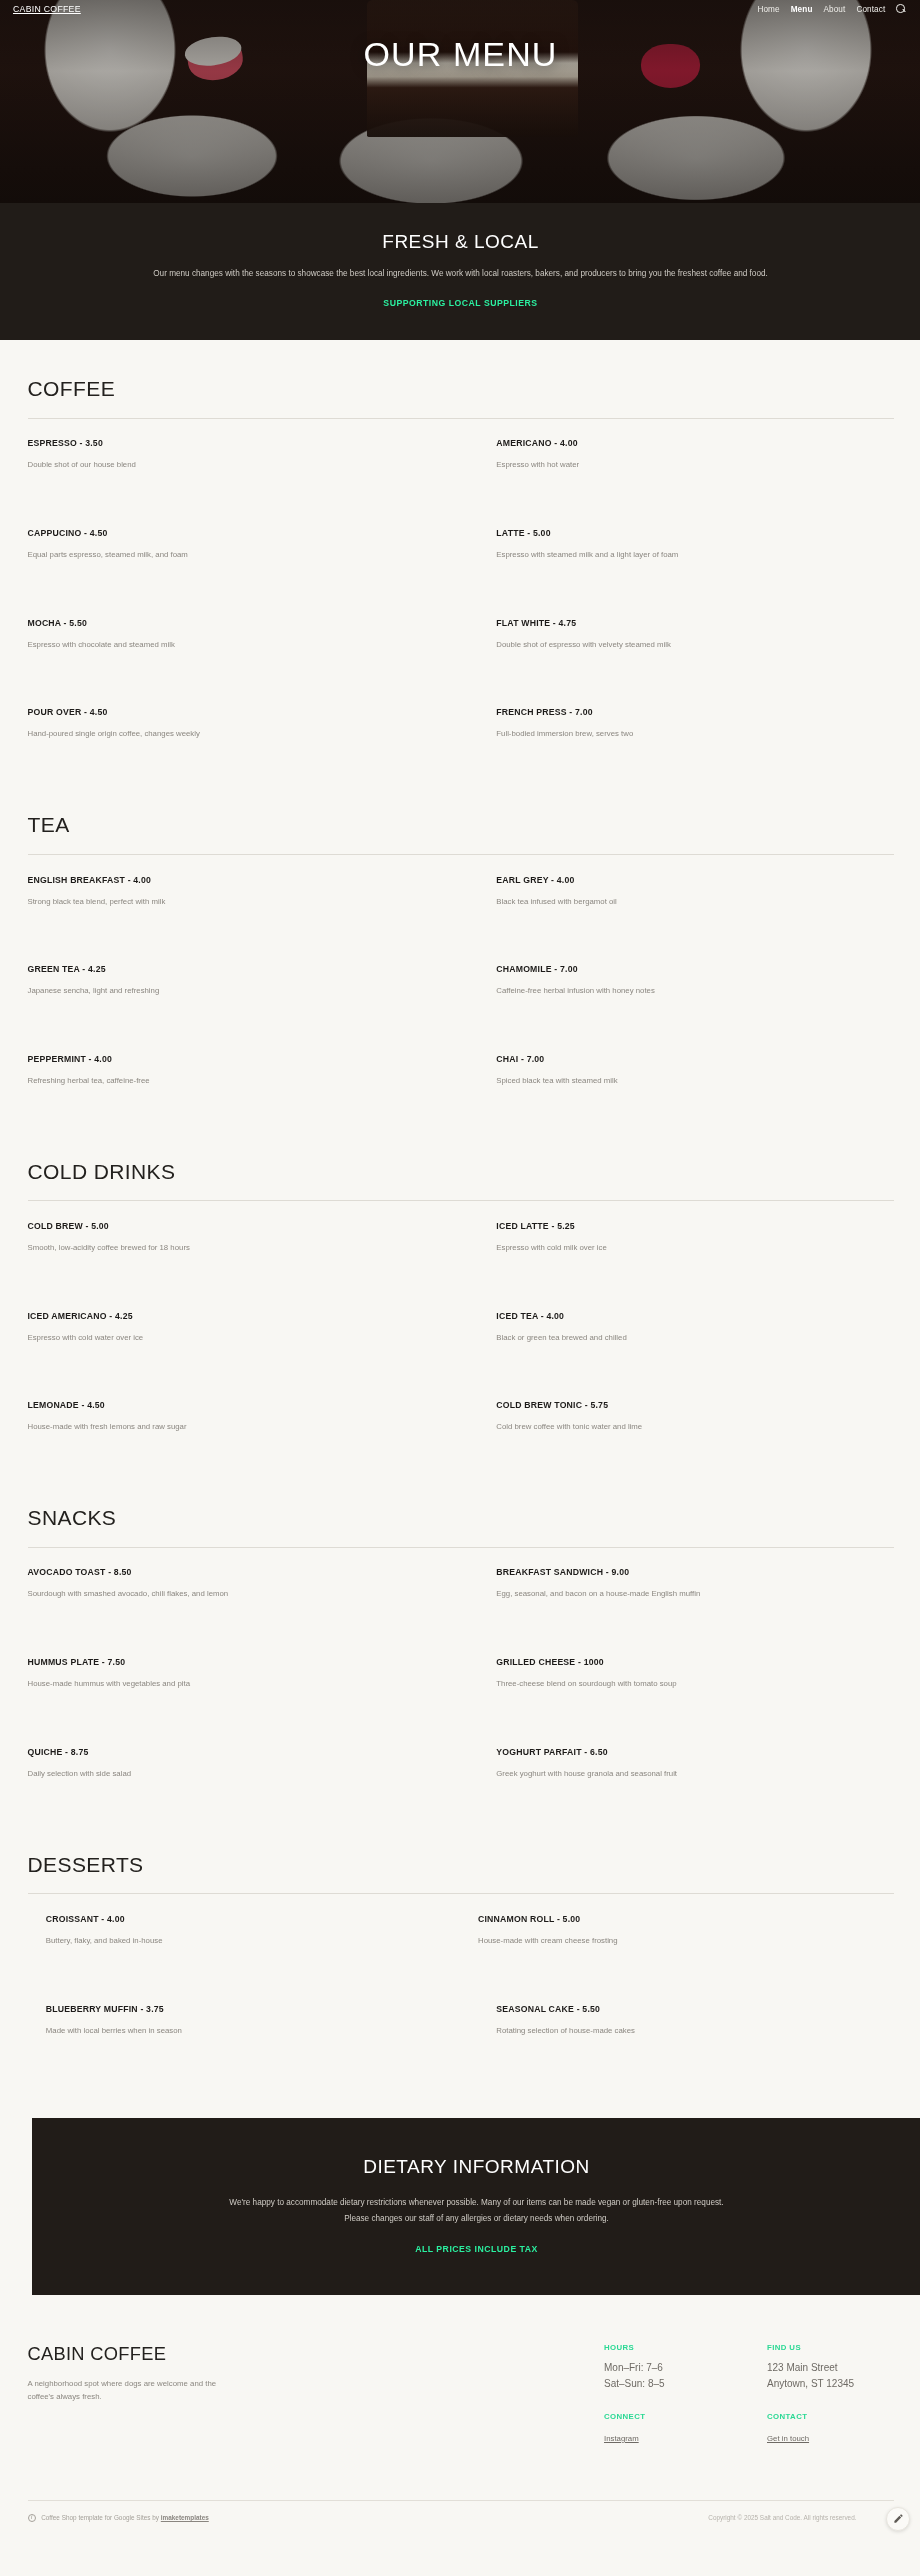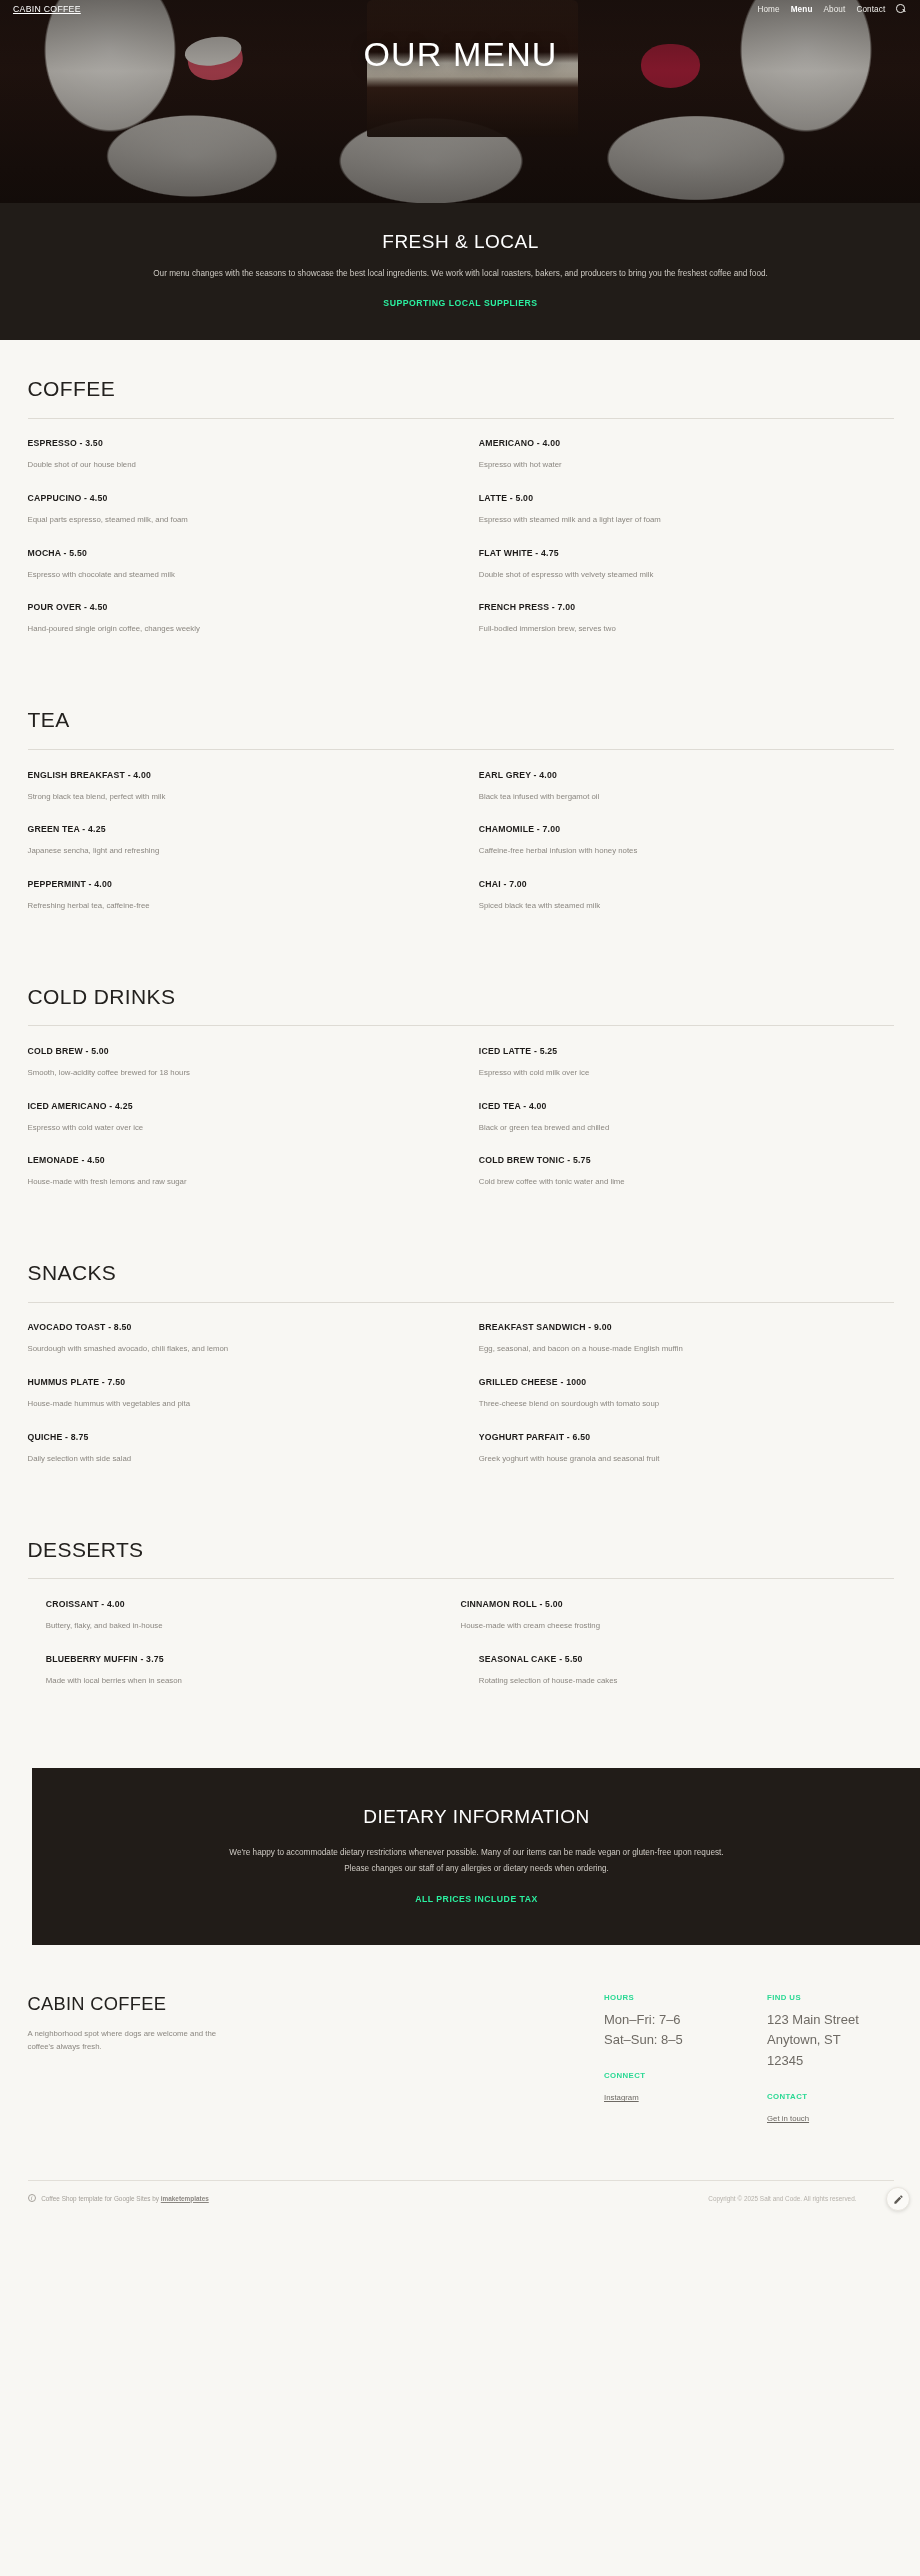--- a/index.html
+++ b/index.html
@@ -117,21 +117,21 @@
   .menu-wrap{background:#f8f7f3;padding:37px 0 9.2px;border-radius:21px;}
   .container{width:921px;margin:0 auto;padding:0 27.5px;}
   .section{margin-bottom:51px;}
   .section-title{
     font-size:21px;font-weight:400;letter-spacing:0.4px;color:#23211e;
     margin-bottom:16.5px;
   }
   .rule{height:0.9px;background:#dedbd4;margin-bottom:20px;}
   .grid{
     display:grid;grid-template-columns:1fr 1fr;
-    column-gap:0;row-gap:0;
+    column-gap:0;row-gap:0;gap:35px;
   }
   .item{padding:0 22px 22px 0;}
   .item.right{padding-left:18.3px;}
   .item-name{
     font-size:8.7px;font-weight:700;letter-spacing:0.2px;color:#1d1b19;
     margin-bottom:11px;text-transform:uppercase;
   }
   .item-desc{
     font-size:7.8px;color:#8b8780;line-height:1.5;
   }
@@ -163,21 +163,21 @@
   }
   .footer-brand p{font-size:7.8px;color:#8b8780;line-height:1.65;max-width:197px;}
   .footer-cols{margin-left:auto;display:flex;gap:53px;padding-right:16.5px;}
   .fcol{width:110px;}
   .fblock{margin-bottom:20px;}
   .fblock:last-child{margin-bottom:16px;}
   .fhead{
     font-size:7.8px;font-weight:700;letter-spacing:0.4px;color:#2bd994;
     text-transform:uppercase;margin-bottom:7.3px;
   }
-  .fline{font-size:13px;color:#6e6a64;line-height:1.6;}
+  .fline{font-size:10px;color:#6e6a64;line-height:1.6;}
   .flink{
     font-size:7.8px;color:#6e6a64;text-decoration:underline;display:inline-block;
   }
   .footer-divider{
     width:866px;margin:40px auto 0;height:0.9px;background:#e2dfd8;
   }
   .footer-bottom{
     width:921px;margin:0 auto;padding:13px 27.5px 14.7px;
     display:flex;align-items:center;position:relative;
   }

